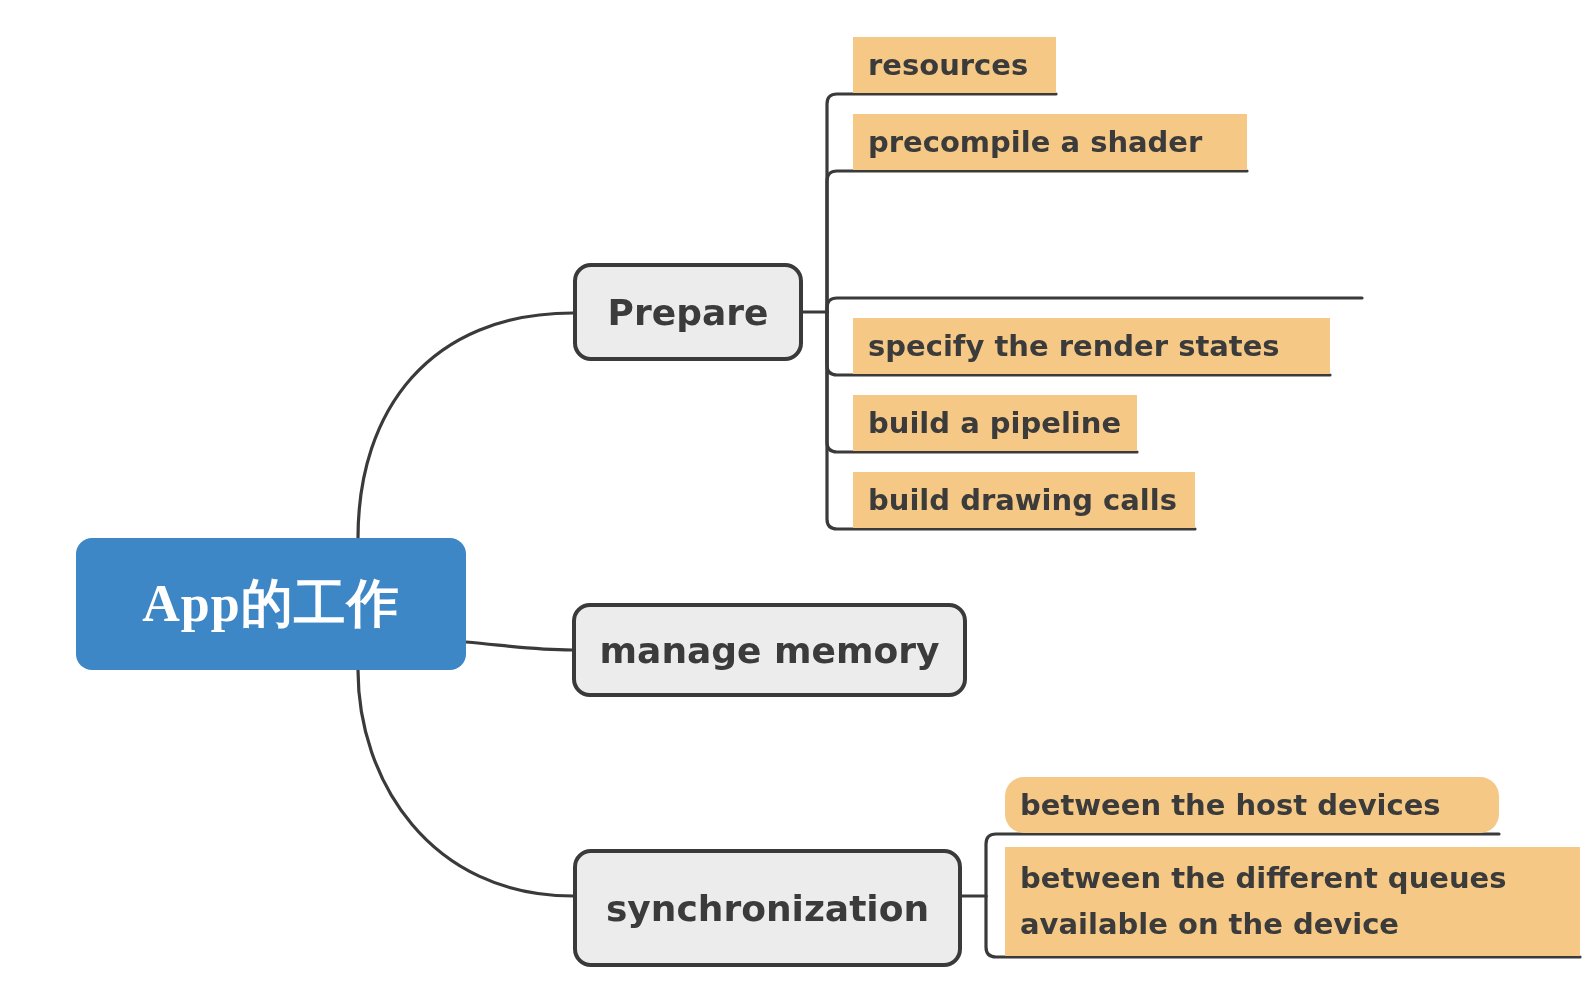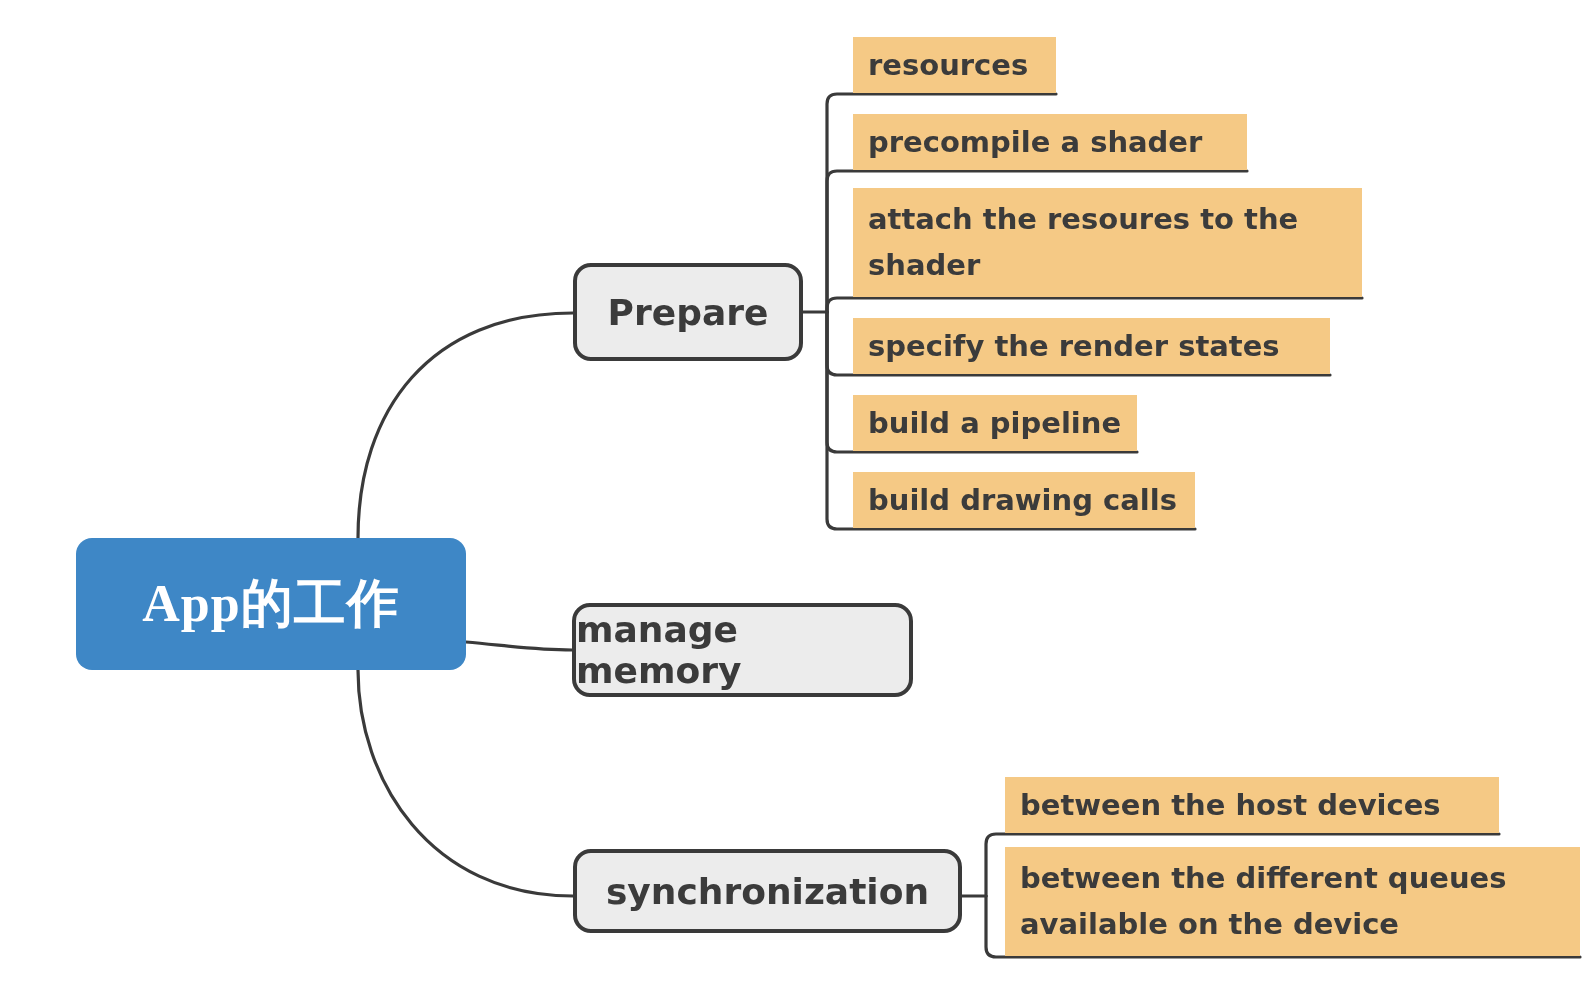--- a/index.html
+++ b/index.html
@@ -21,34 +21,34 @@
     left:76px;top:538px;width:390px;height:132px;border-radius:16px;
     background:var(--root-fill);color:var(--root-text);
     font-size:52px;font-weight:700;justify-content:center;letter-spacing:1px;font-family:Liberation Serif, serif;
   }
   .main-topic{
     background:var(--topic-fill);border:4px solid var(--topic-border);
     border-radius:18px;color:var(--text-dark);font-size:36px;font-weight:700;
     justify-content:center;
   }
   .topic-prepare{left:573px;top:263px;width:230px;height:98px;}
-  .topic-manage{left:572px;top:603px;width:341px;height:94px;}
-  .topic-sync{left:573px;top:849px;width:389px;height:84px;}
+  .topic-manage{left:572px;top:603px;width:395px;height:94px;}
+  .topic-sync{left:573px;top:849px;width:389px;height:118px;}
   .sub-topic{
     background:var(--subtopic-fill);color:var(--text-dark);
     font-size:29px;font-weight:700;padding:0 15px;line-height:46px;
   }
   .sub-topic.two-line{align-items:flex-start;padding-top:8px;}
   .st-resources{left:853px;top:37px;width:203px;height:56px;}
   .st-precompile{left:853px;top:114px;width:394px;height:56px;text-align:right;}
   .st-attach{left:853px;top:188px;width:509px;height:109px;}
   .st-specify{left:853px;top:318px;width:477px;height:56px;}
   .st-pipeline{left:853px;top:395px;width:284px;height:56px;}
   .st-drawing{left:853px;top:472px;width:342px;height:56px;}
-  .st-host{left:1005px;top:777px;width:494px;height:56px;}
+  .st-host{left:1005px;top:777px;width:494px;height:56px;border-radius:19px;}
   .st-queues{left:1005px;top:847px;width:575px;height:109px;}
 </style>
 </head>
 <body>
 
 <div class="canvas">
 
   <svg class="edges" viewBox="0 0 1592 984" aria-hidden="true">
 
     <path d="M 358 538 C 358 410 430 313 573 313"></path>
@@ -85,23 +85,20 @@
   </div>
 
   <div class="node sub-topic st-resources">
     <span>resources</span>
   </div>
 
   <div class="node sub-topic st-precompile">
     <span>precompile a shader</span>
   </div>
 
-  <div class="node sub-topic two-line st-attach">
-    <span>attach the resoures to the shader</span>
-  </div>
 
   <div class="node sub-topic st-specify">
     <span>specify the render states</span>
   </div>
 
   <div class="node sub-topic st-pipeline">
     <span>build a pipeline</span>
   </div>
 
   <div class="node sub-topic st-drawing">

